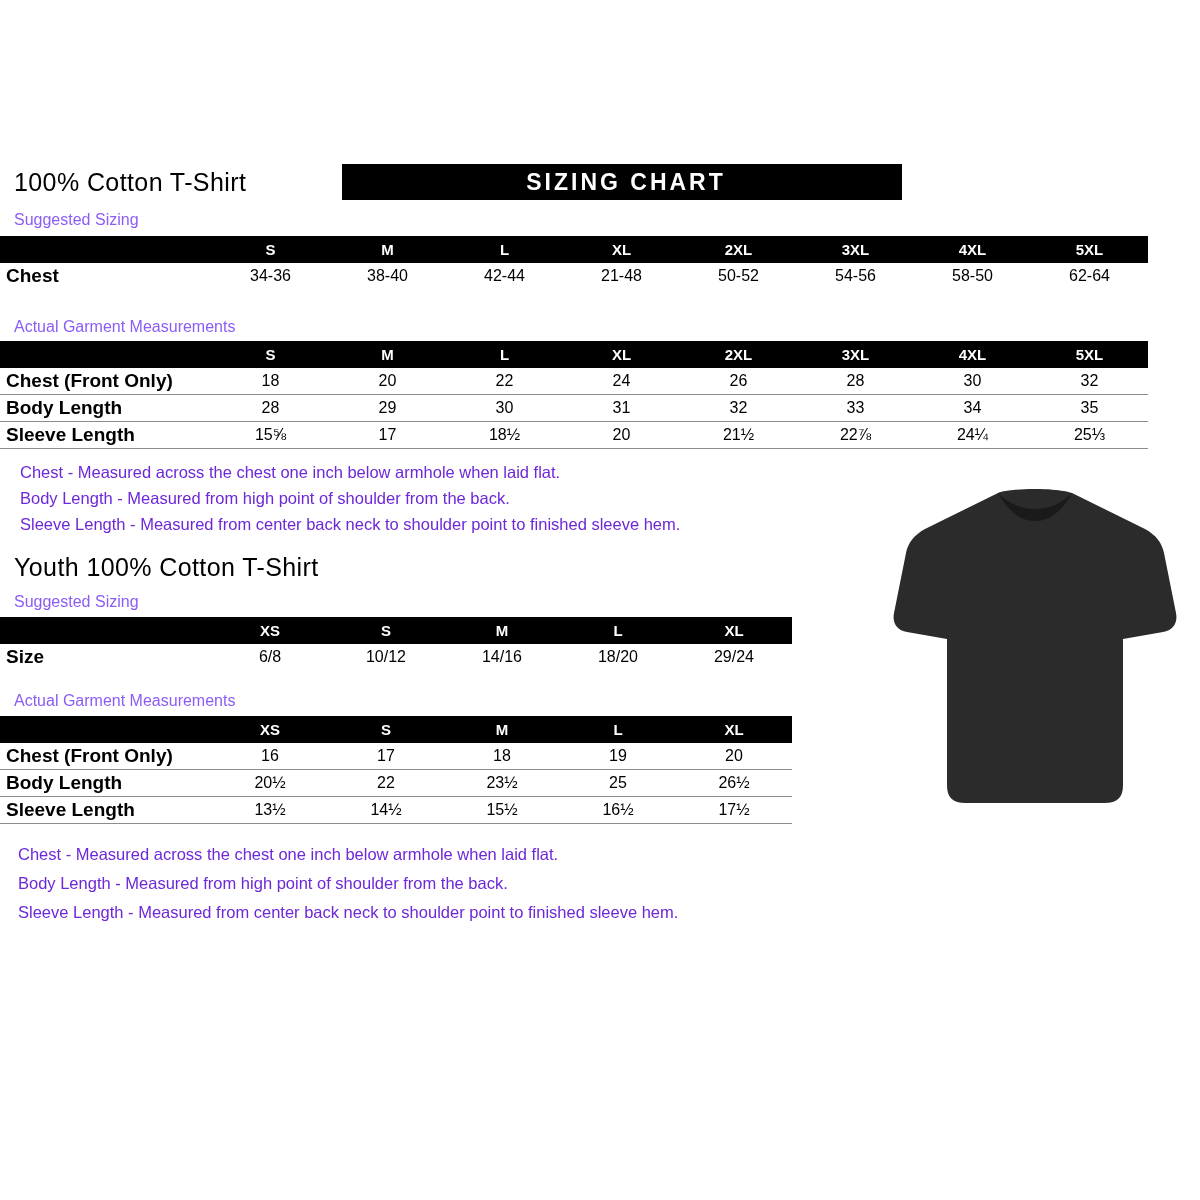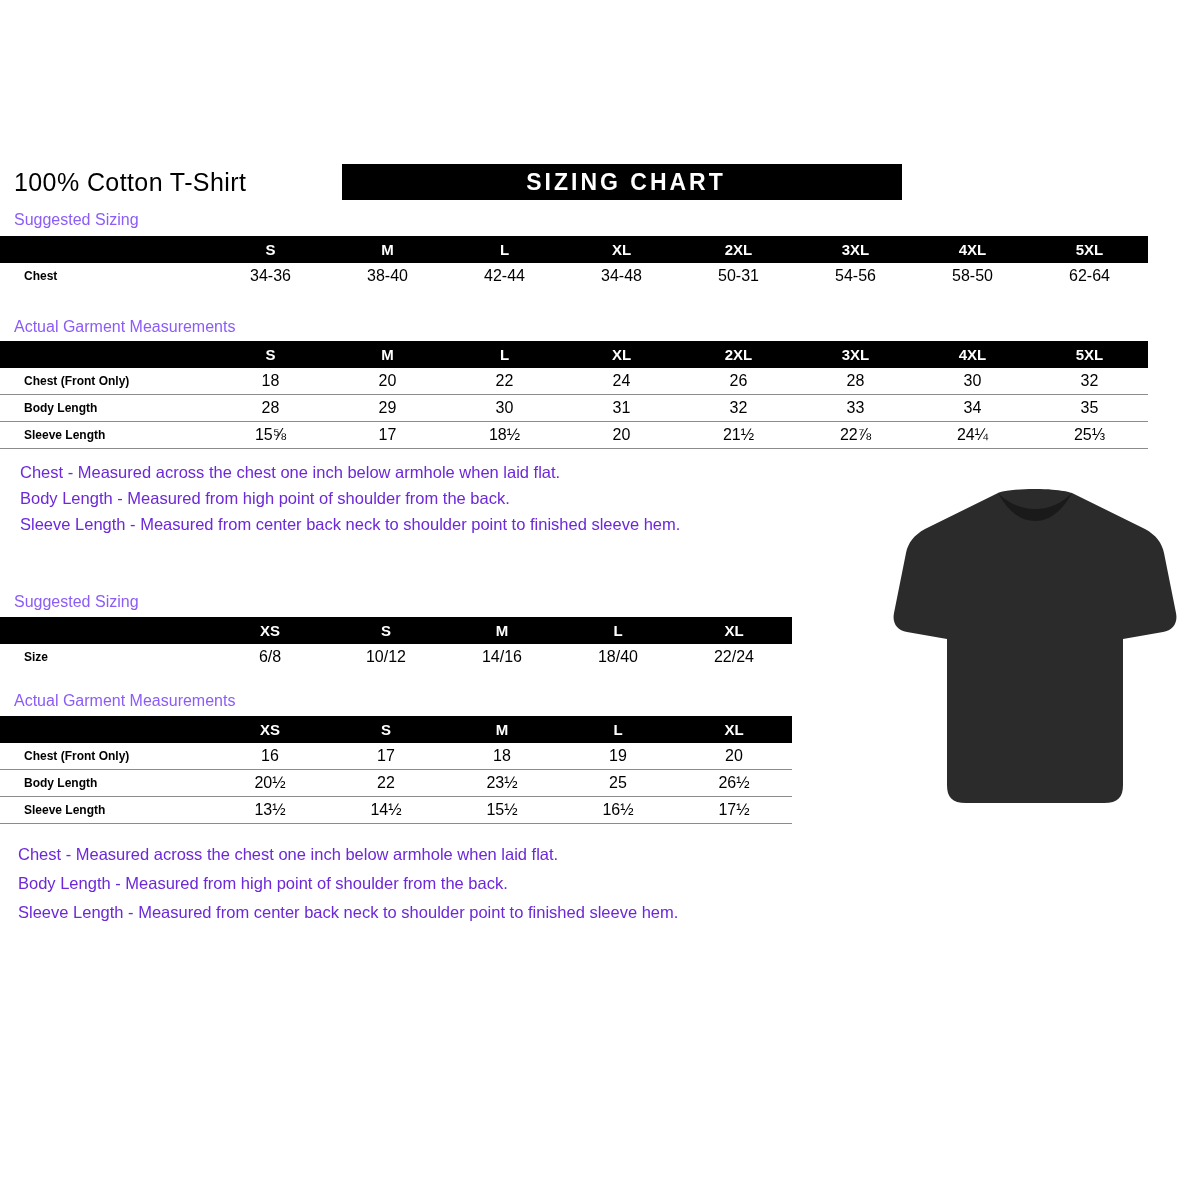--- a/index.html
+++ b/index.html
@@ -85,23 +85,23 @@
     font-weight: 700;
     font-size: 15px;
     height: 27px;
   }
   table.sz tbody td {
     height: 26px;
     color: #000;
   }
   table.sz tbody td.rowhead {
     text-align: left;
-    padding-left: 24px;
+    padding-left: 6px;
     font-weight: 700;
-    font-size: 12px;
+    font-size: 19px;
   }
   table.sz thead th.blank {
     background: #000000;
   }
   table.sz.ruled tbody tr {
     border-bottom: 1px solid #8c8c8c;
   }
 
   
   .note {
@@ -168,22 +168,22 @@
         <th>4XL</th>
         <th>5XL</th>
       </tr>
     </thead>
     <tbody>
       <tr>
         <td class="rowhead">Chest</td>
         <td>34-36</td>
         <td>38-40</td>
         <td>42-44</td>
-        <td>34-48</td>
-        <td>50-31</td>
+        <td>21-48</td>
+        <td>50-52</td>
         <td>54-56</td>
         <td>58-50</td>
         <td>62-64</td>
       </tr>
     </tbody>
   </table>
 
   <div class="sub-label" style="left:14px; top:318px;">Actual Garment Measurements</div>
 
   <table class="sz ruled" id="adult-actual" style="left:0px; top:341px; width:1148px;">
@@ -245,20 +245,21 @@
         <td>24¼</td>
         <td>25⅓</td>
       </tr>
     </tbody>
   </table>
 
   <div class="note" style="left:20px; top:463px;">Chest - Measured across the chest one inch below armhole when laid flat.</div>
   <div class="note" style="left:20px; top:489px;">Body Length - Measured from high point of shoulder from the back.</div>
   <div class="note" style="left:20px; top:515px;">Sleeve Length - Measured from center back neck to shoulder point to finished sleeve hem.</div>
 
+  <div class="youth-title">Youth 100% Cotton T-Shirt</div>
 
   <div class="sub-label" style="left:14px; top:593px;">Suggested Sizing</div>
 
   <table class="sz" id="youth-suggested" style="left:0px; top:617px; width:792px;">
     <colgroup>
       <col style="width:212px">
       <col style="width:116px">
         <col style="width:116px">
         <col style="width:116px">
         <col style="width:116px">
@@ -273,22 +274,22 @@
         <th>L</th>
         <th>XL</th>
       </tr>
     </thead>
     <tbody>
       <tr>
         <td class="rowhead">Size</td>
         <td>6/8</td>
         <td>10/12</td>
         <td>14/16</td>
-        <td>18/40</td>
-        <td>22/24</td>
+        <td>18/20</td>
+        <td>29/24</td>
       </tr>
     </tbody>
   </table>
 
   <div class="sub-label" style="left:14px; top:692px;">Actual Garment Measurements</div>
 
   <table class="sz ruled" id="youth-actual" style="left:0px; top:716px; width:792px;">
     <colgroup>
       <col style="width:212px">
       <col style="width:116px">

